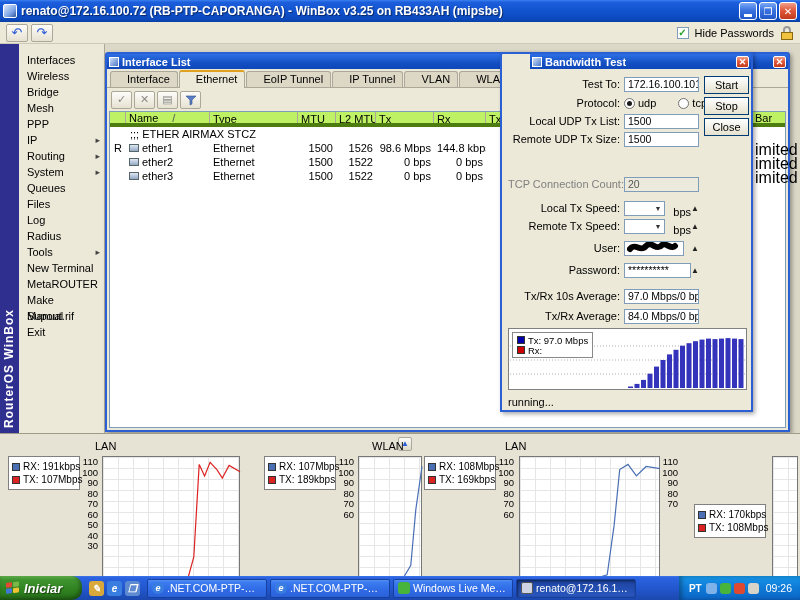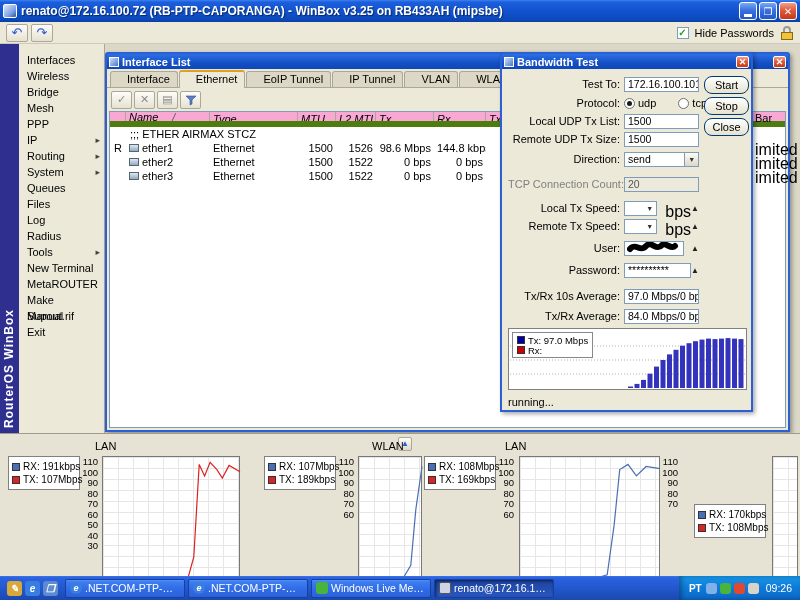--- a/index.html
+++ b/index.html
@@ -60,21 +60,21 @@
   
   .iface-win{left:0;top:8px;width:685px;height:380px;z-index:1;}
   .iface-tabs{height:19px;padding:2px 3px 0 3px;border-bottom:1px solid #aca899;display:flex;align-items:flex-end;}
   .tab{padding:1px 7px 2px 16px;font-size:11px;border:1px solid #aca899;border-bottom:none;
     border-radius:3px 3px 0 0;background:#ddd8c6;margin-right:1px;}
   .tab.active{background:#ece9d8;padding-bottom:3px;position:relative;top:1px;border-top:2px solid #e0a020;}
   .iface-toolbar{height:23px;display:flex;align-items:center;padding:0 4px;gap:2px;}
   .tb-btn{width:21px;height:18px;border:1px solid #aca899;border-radius:2px;color:#8a8a8a;font-size:11px;
     display:flex;align-items:center;justify-content:center;background:linear-gradient(180deg,#fdfcf8,#e6e2d2);}
   .iface-list{position:absolute;left:2px;right:2px;top:57px;bottom:2px;background:#fff;border:1px solid #7f9db9;overflow:hidden;}
-  .thead{display:flex;height:15px;background:#f9a8d4;border-bottom:6px solid #4d7c0f;font-style:italic;}
+  .thead{display:flex;height:15px;background:#bef264;border-bottom:4px solid #4d7c0f;}
   .hcell{border-right:1px solid #aca899;padding:0 3px;line-height:14px;font-size:11px;white-space:nowrap;overflow:hidden;}
   .sort-mark{margin-left:14px;color:#555;}
   .trow{display:flex;height:14px;line-height:14px;font-size:11px;white-space:nowrap;}
   .cell{padding:0 3px;overflow:hidden;}
   .c-flag{width:16px;flex:none;padding:0 1px;text-align:center;}
   .c-name{width:84px;flex:none;display:flex;align-items:center;}
   .c-type{width:88px;flex:none;}
   .c-mtu{width:38px;flex:none;text-align:right;}
   .c-l2{width:40px;flex:none;text-align:right;}
   .c-tx{width:58px;flex:none;text-align:right;}
@@ -82,38 +82,38 @@
   .c-txpa{width:34px;flex:none;text-align:right;}
   .thead .c-mtu,.thead .c-l2,.thead .c-tx,.thead .c-rx,.thead .c-txpa{text-align:left;}
   .eth-ico{display:inline-block;width:10px;height:8px;margin-right:3px;border:1px solid #566;
     background:linear-gradient(180deg,#dfe7f2,#93a8c6);flex:none;}
   .comment-text{padding-left:4px;}
   .frags{position:absolute;left:648px;top:58px;width:36px;}
   .frag{position:absolute;left:0;font-size:16px;white-space:nowrap;}
   .frag-head{top:0;font-size:11px;}
 
   
-  .bt-win{left:395px;top:8px;width:253px;height:360px;z-index:10;}
+  .bt-win{left:395px;top:8px;width:253px;height:360px;z-index:10;padding-left:28px;}
   .bt-row{position:absolute;left:6px;right:52px;height:16px;display:flex;align-items:center;}
   .bt-label{width:112px;flex:none;text-align:right;margin-right:4px;font-size:11px;white-space:nowrap;}
   .dim{color:#808080;}
   .fld{height:15px;border:1px solid #7f9db9;background:#fff;font-size:10.5px;padding:0 3px;
     display:flex;align-items:center;white-space:nowrap;overflow:hidden;}
   .fld.disabled{background:#ece9dd;color:#555;}
   .drop-btn{width:15px;height:15px;border:1px solid #7f9db9;border-left:none;background:linear-gradient(180deg,#fdfcf8,#dcd8c8);
     font-size:7px;text-align:center;line-height:13px;color:#333;}
   .spin{font-size:7px;color:#333;margin-left:-11px;z-index:2;}
-  .unit{margin-left:5px;font-size:16px;margin-top:8px;}
+  .unit{margin-left:5px;font-size:11px;margin-top:8px;}
   .up-arrow{margin-left:auto;font-size:8px;color:#222;}
   .radio{width:11px;height:11px;border-radius:50%;border:1px solid #707070;background:#fff;
     display:inline-flex;align-items:center;justify-content:center;margin-right:3px;flex:none;}
   .radio .dot{width:5px;height:5px;border-radius:50%;background:#1a1a1a;}
   .radio-label{font-size:11px;margin-right:4px;}
   .gap18{margin-left:18px;}
-  .bt-btn{position:absolute;left:202px;width:45px;height:18px;border:1px solid #003c74;border-radius:8px;
+  .bt-btn{position:absolute;left:202px;width:45px;height:18px;border:1px solid #003c74;border-radius:0;
     background:linear-gradient(180deg,#fefefe,#e6e2d0);font-size:11px;text-align:center;line-height:16px;}
   .scribble{position:relative;width:60px;}
   .scribble svg{position:absolute;left:2px;top:-2px;}
   .bt-graph{position:absolute;left:6px;top:274px;width:239px;height:62px;border:1px solid #808080;background:#fff;}
   .bt-graph svg{position:absolute;left:1px;bottom:1px;}
   .bt-legend{position:absolute;left:3px;top:3px;border:1px solid #888;background:#fff;padding:2px 4px;z-index:2;}
   .bt-leg-row{display:flex;align-items:center;gap:3px;font-size:9.5px;height:10px;}
   .swatch{width:8px;height:8px;border:1px solid #333;flex:none;}
   .bt-status{position:absolute;left:6px;top:342px;font-size:11px;}
 
@@ -376,25 +376,20 @@
       <div class="bt-row" style="top:59px">
         <span class="bt-label">Local UDP Tx List:</span>
         <span class="fld" style="width:82px">1500</span>
       </div>
 
       <div class="bt-row" style="top:77px">
         <span class="bt-label">Remote UDP Tx Size:</span>
         <span class="fld" style="width:82px">1500</span>
       </div>
 
-      <div class="bt-row" style="top:97px">
-        <span class="bt-label">Direction:</span>
-        <span class="fld" style="width:67px">send</span>
-        <span class="drop-btn">▼</span>
-      </div>
 
       <div class="bt-row" style="top:122px">
         <span class="bt-label dim">TCP Connection Count:</span>
         <span class="fld disabled" style="width:82px">20</span>
       </div>
 
       <div class="bt-row" style="top:146px">
         <span class="bt-label">Local Tx Speed:</span>
         <span class="fld" style="width:56px"></span>
         <span class="spin">▼</span>
@@ -571,20 +566,29 @@
         <div class="tick" style="top: 32.8px;">80</div>
         <div class="tick" style="top: 43.3px;">70</div>
       </div>
       <div class="g-plot" style="left: 772px; width: 26px;"><svg width="26" height="121">
           <polyline points="1.0,120.7 25.0,120.7" fill="none" stroke="#4a6fb5" stroke-width="1.2"></polyline>
           <polyline points="1.0,120.7 25.0,120.7" fill="none" stroke="#dd2222" stroke-width="1.2"></polyline>
         </svg></div>
     </div>
 
   <div class="taskbar">
+    <div class="start-btn">
+      <span class="xp-flag">
+        <span style="background:#e24a33"></span>
+          <span style="background:#7ab648"></span>
+        <span style="background:#3f77d8"></span>
+          <span style="background:#f0c334"></span>
+      </span>
+      <span class="start-label">Iniciar</span>
+    </div>
     <div class="ql">
         <span class="ql-icon" style="background: rgb(216, 168, 58);">✎</span>
         <span class="ql-icon" style="background: rgb(58, 125, 224);">e</span>
         <span class="ql-icon" style="background: rgb(93, 138, 208);">❐</span>
       </div>
     <div class="tasks">
         <div class="task-btn">
           <span class="t-ico ti-ie">e</span>
           <span class="t-label">.NET.COM-PTP-CAPO...</span>
         </div>

